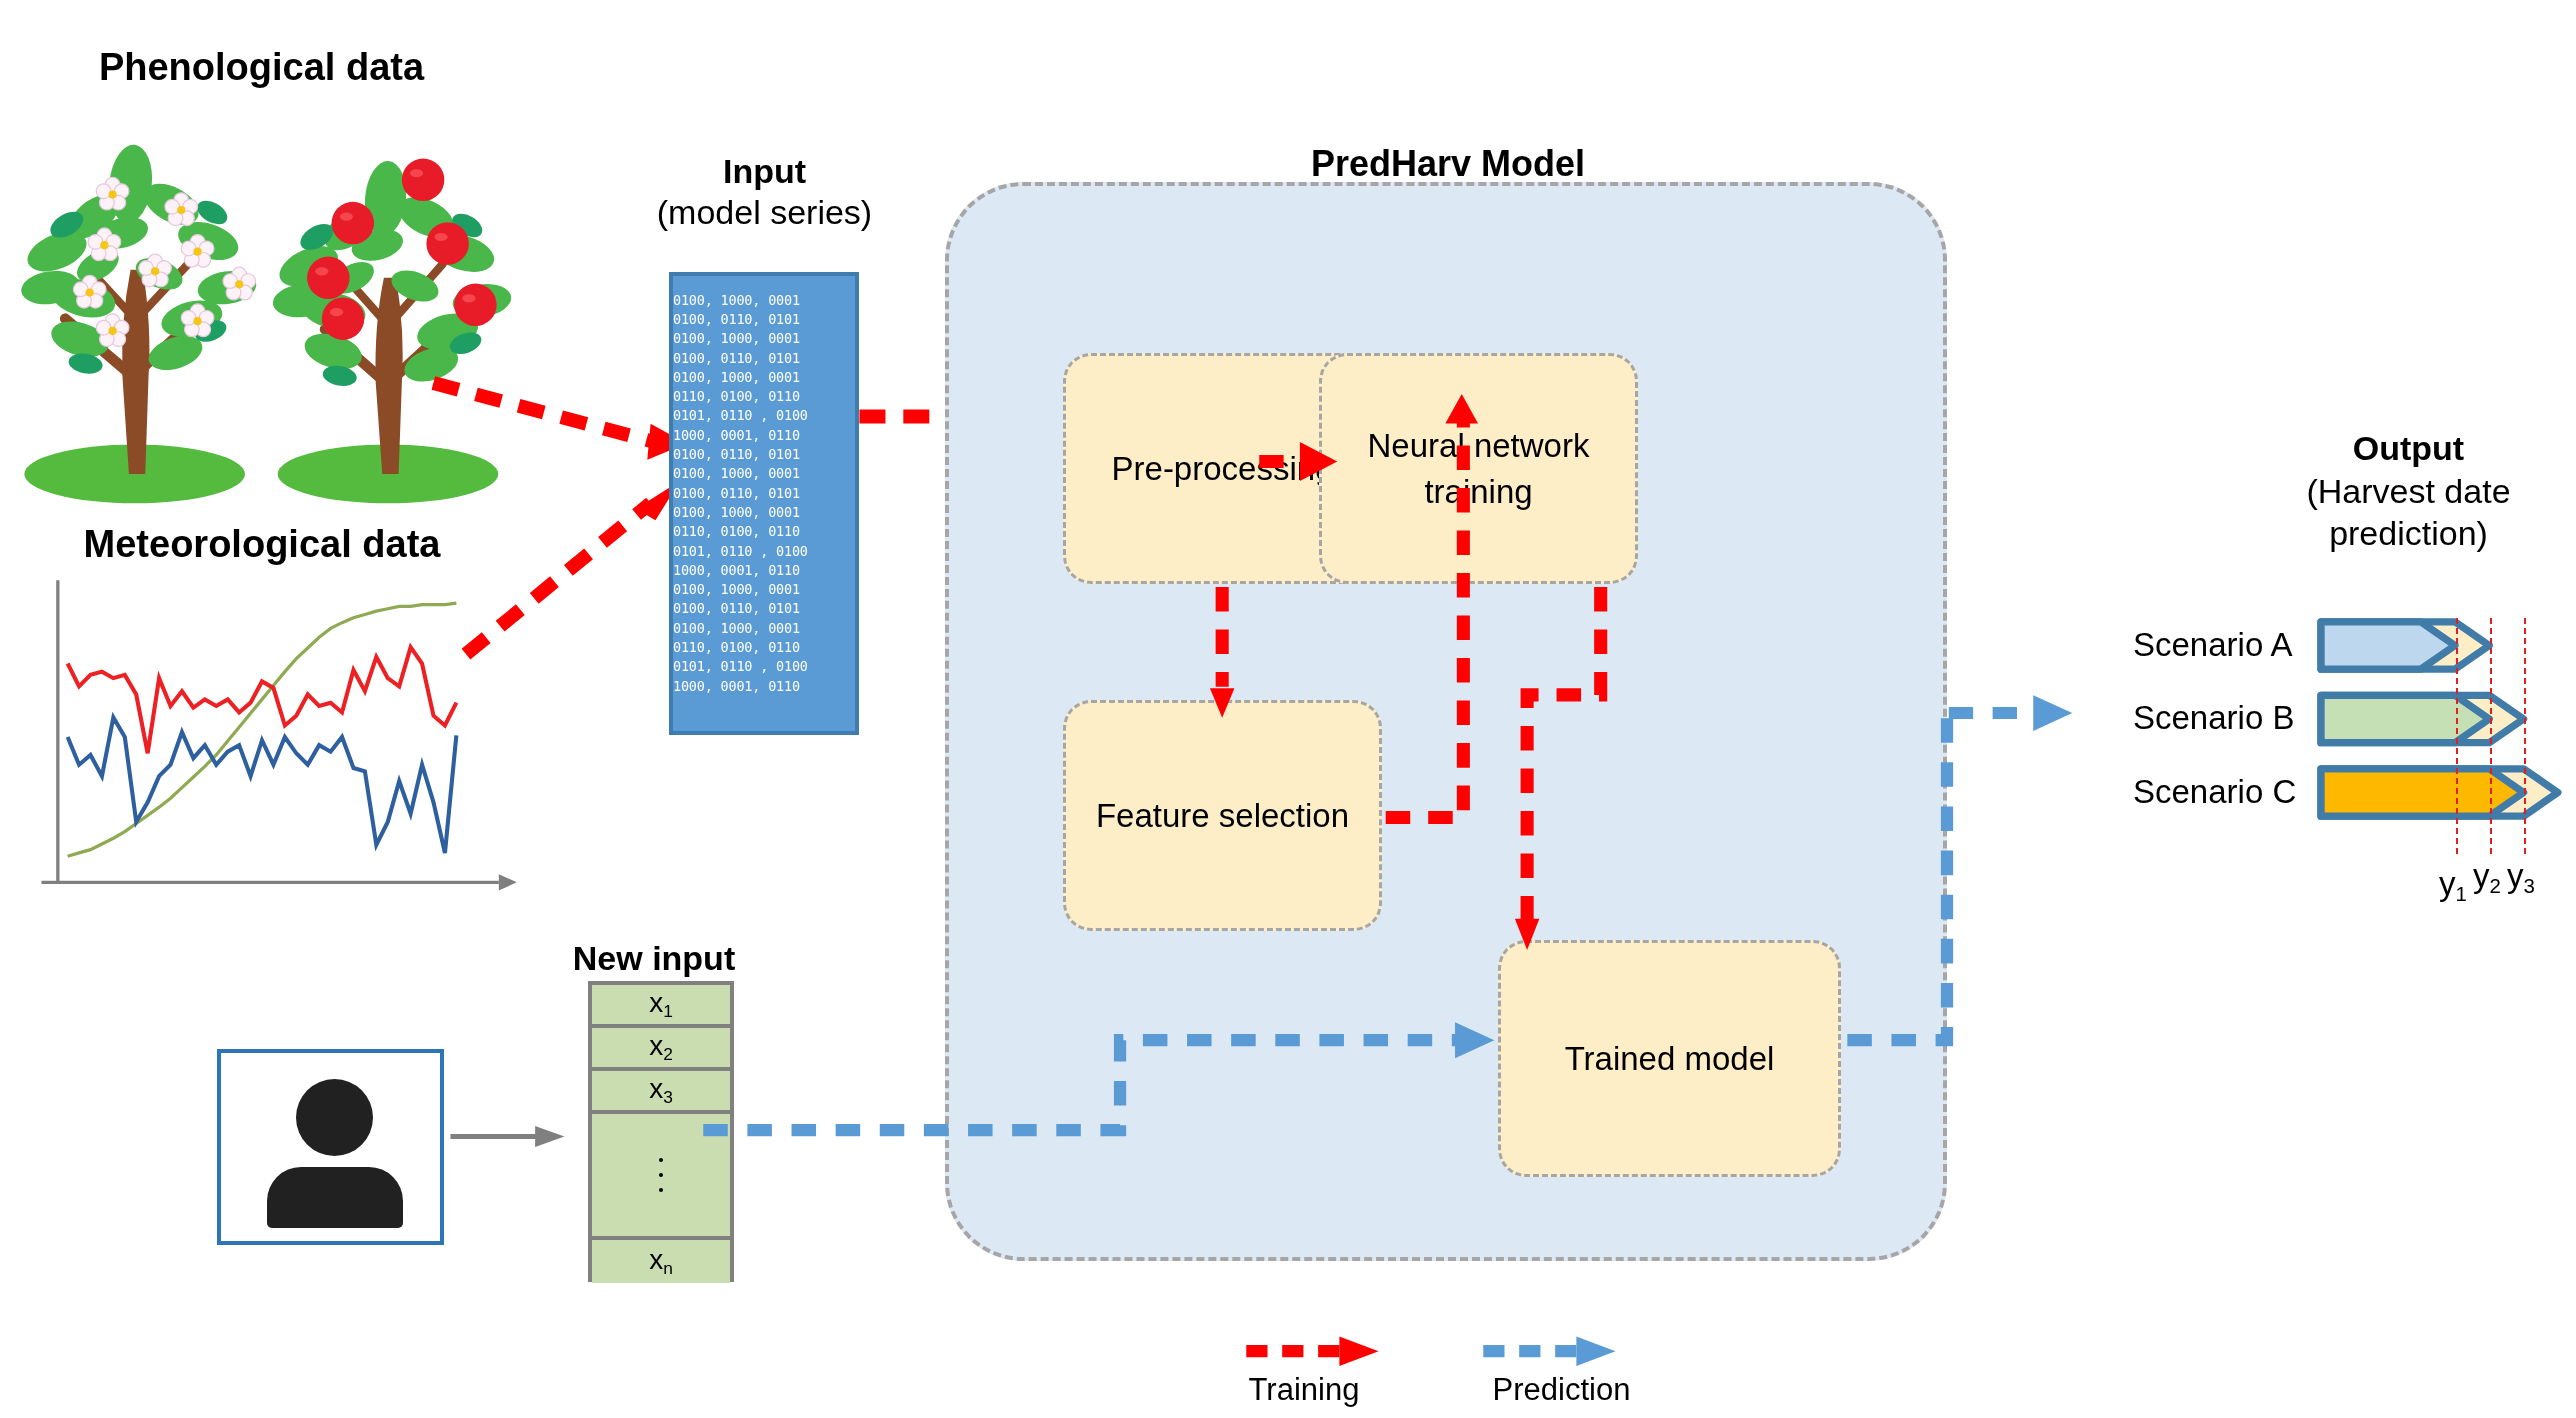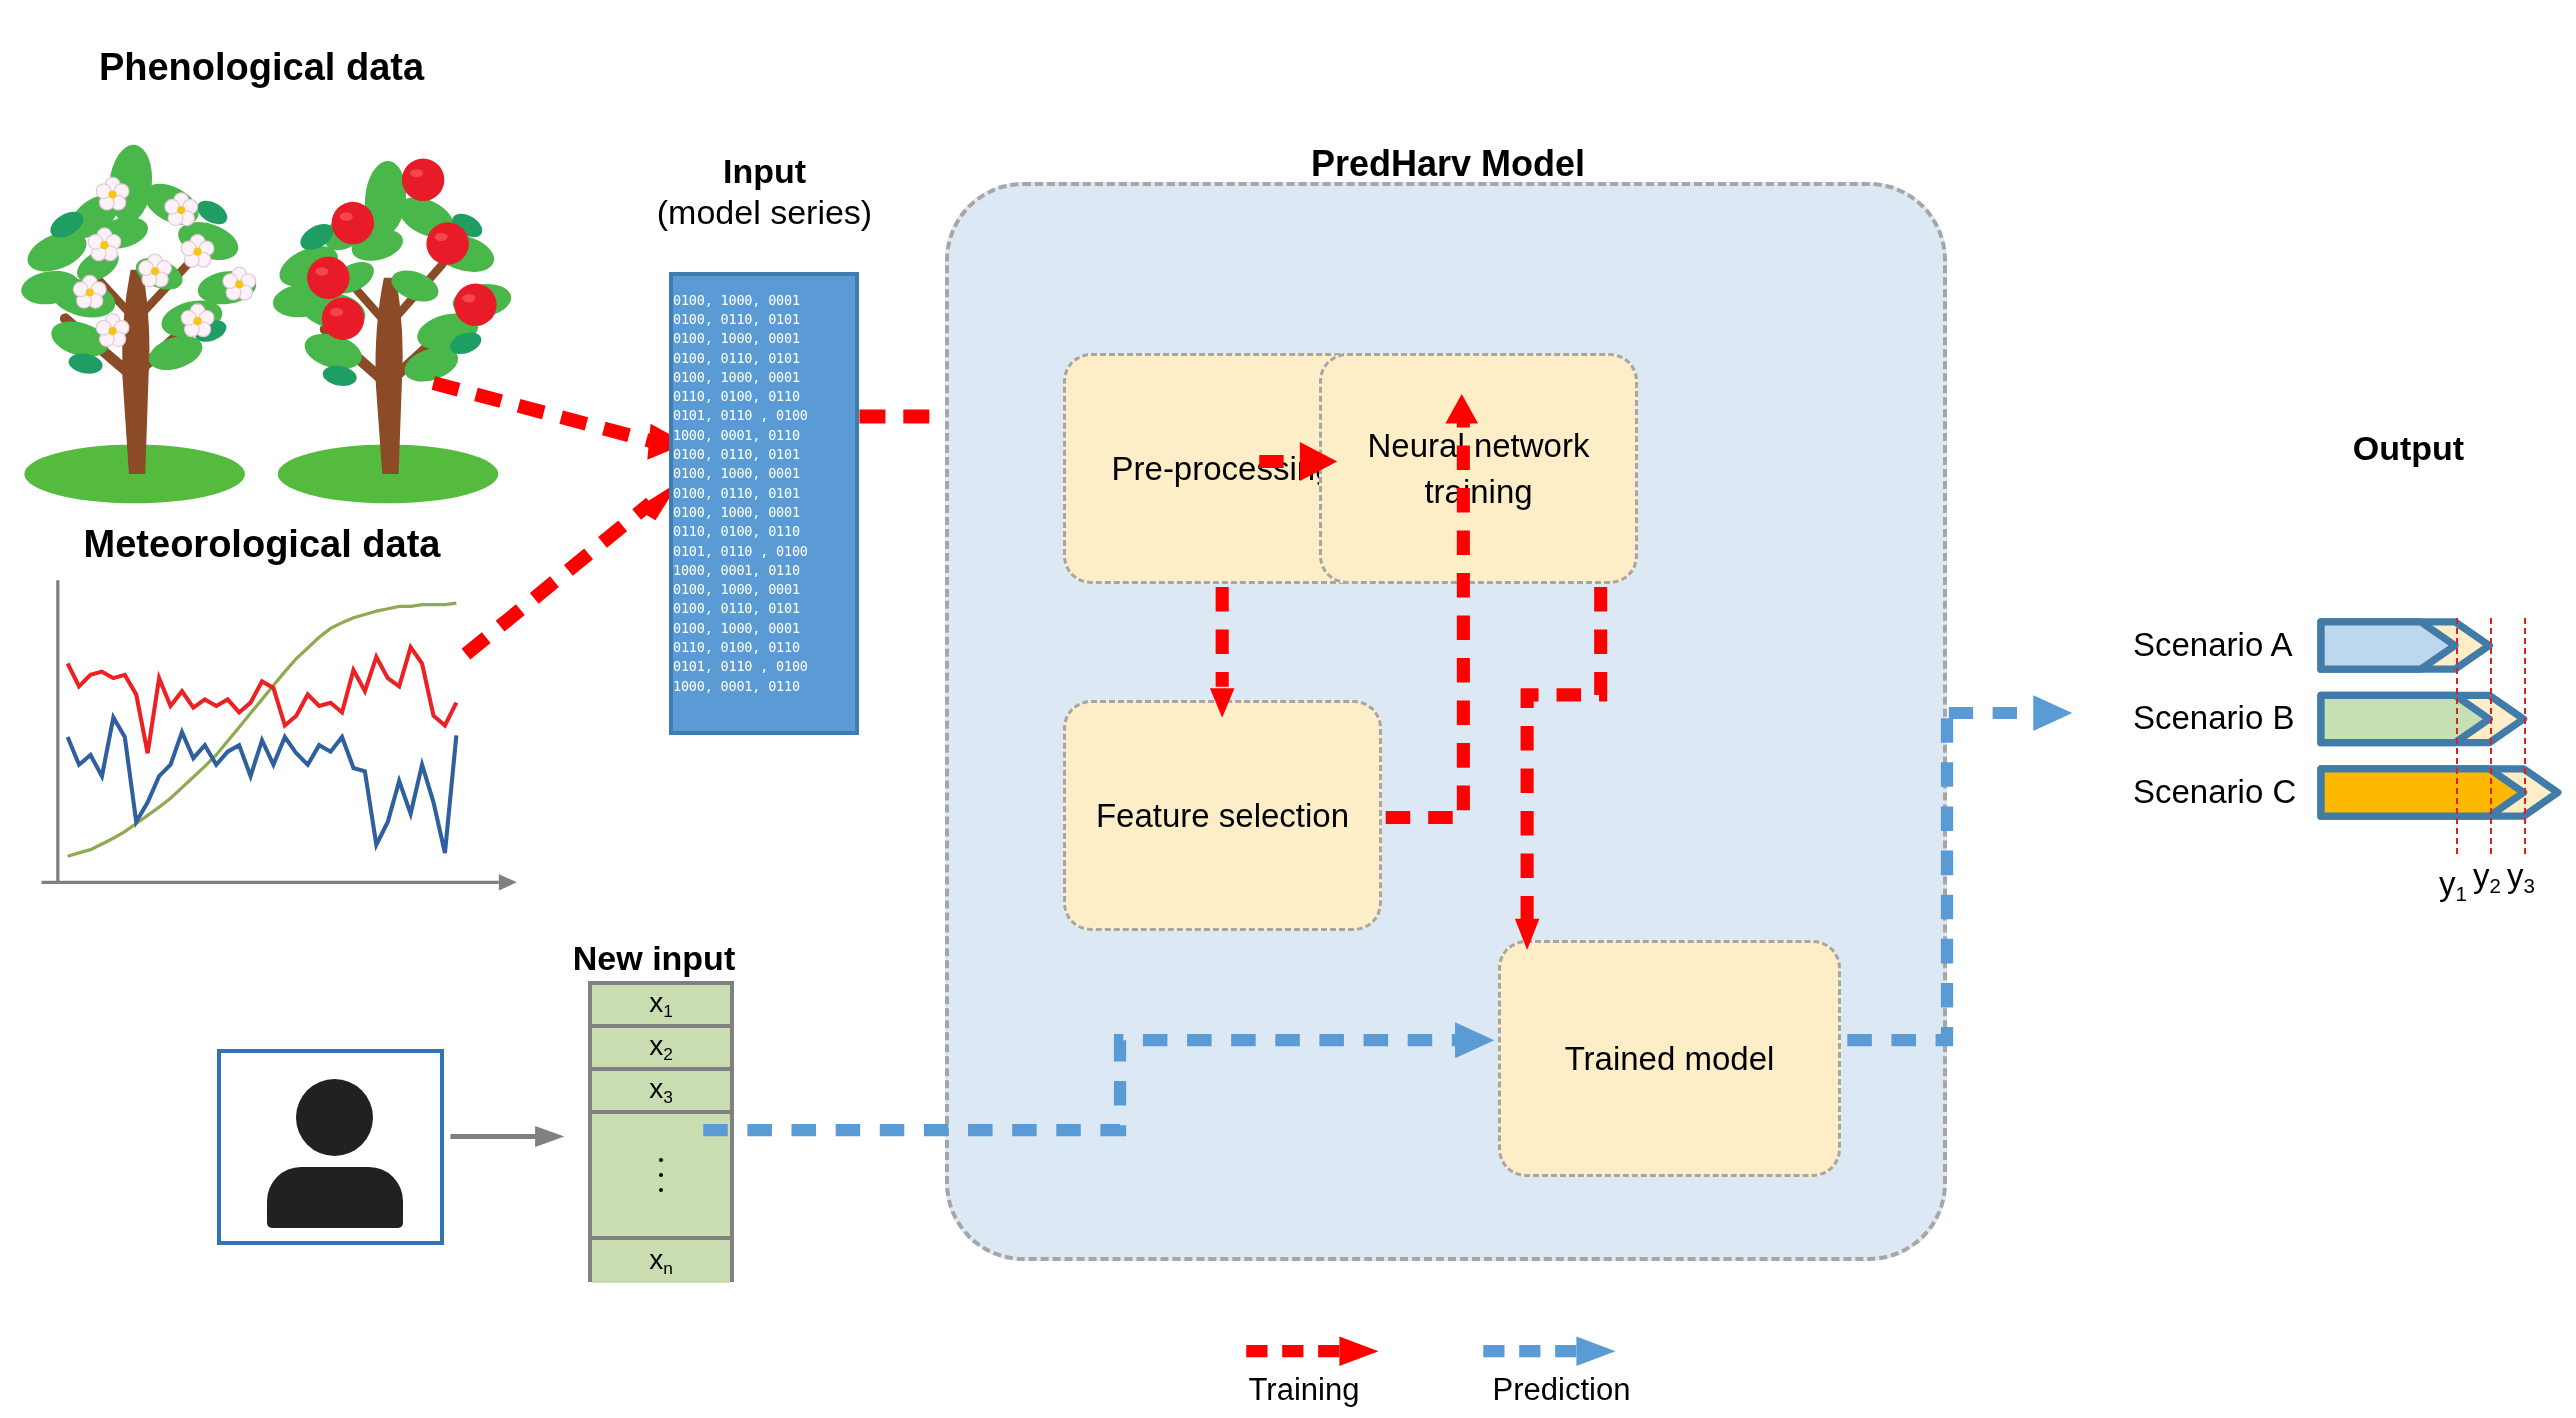--- a/index.html
+++ b/index.html
@@ -366,20 +366,21 @@
   </g>
   <polygon points="920,420 968,442 920,464" fill="#5b9bd5"></polygon>
 </svg>
 <svg class="abs" style="left:1948px;top:687px;" width="164" height="65" viewBox="0 0 200 80">
   <line x1="0" y1="32" x2="108" y2="32" stroke="#5b9bd5" stroke-width="15" stroke-dasharray="30 24"></line>
   <polygon points="104,10 152,32 104,54" fill="#5b9bd5"></polygon>
 </svg>
 
 <div class="abs ttl" id="output-title">
   <span>Output</span><br>
+  <span style="font-weight:normal;">(Harvest date prediction)</span>
 </div>
 
 <div class="sc-label" id="sc-a-l">Scenario A</div>
 <div class="sc-label" id="sc-b-l">Scenario B</div>
 <div class="sc-label" id="sc-c-l">Scenario C</div>
 
 <svg class="abs" style="left:2311px;top:612px;" width="265" height="245" viewBox="0 0 324 300">
 
   <g>
     <polygon points="12,12 176,12 218,41 176,70 12,70" fill="#fdeec8" stroke="#417ca8" stroke-width="9" stroke-linejoin="round"></polygon>

